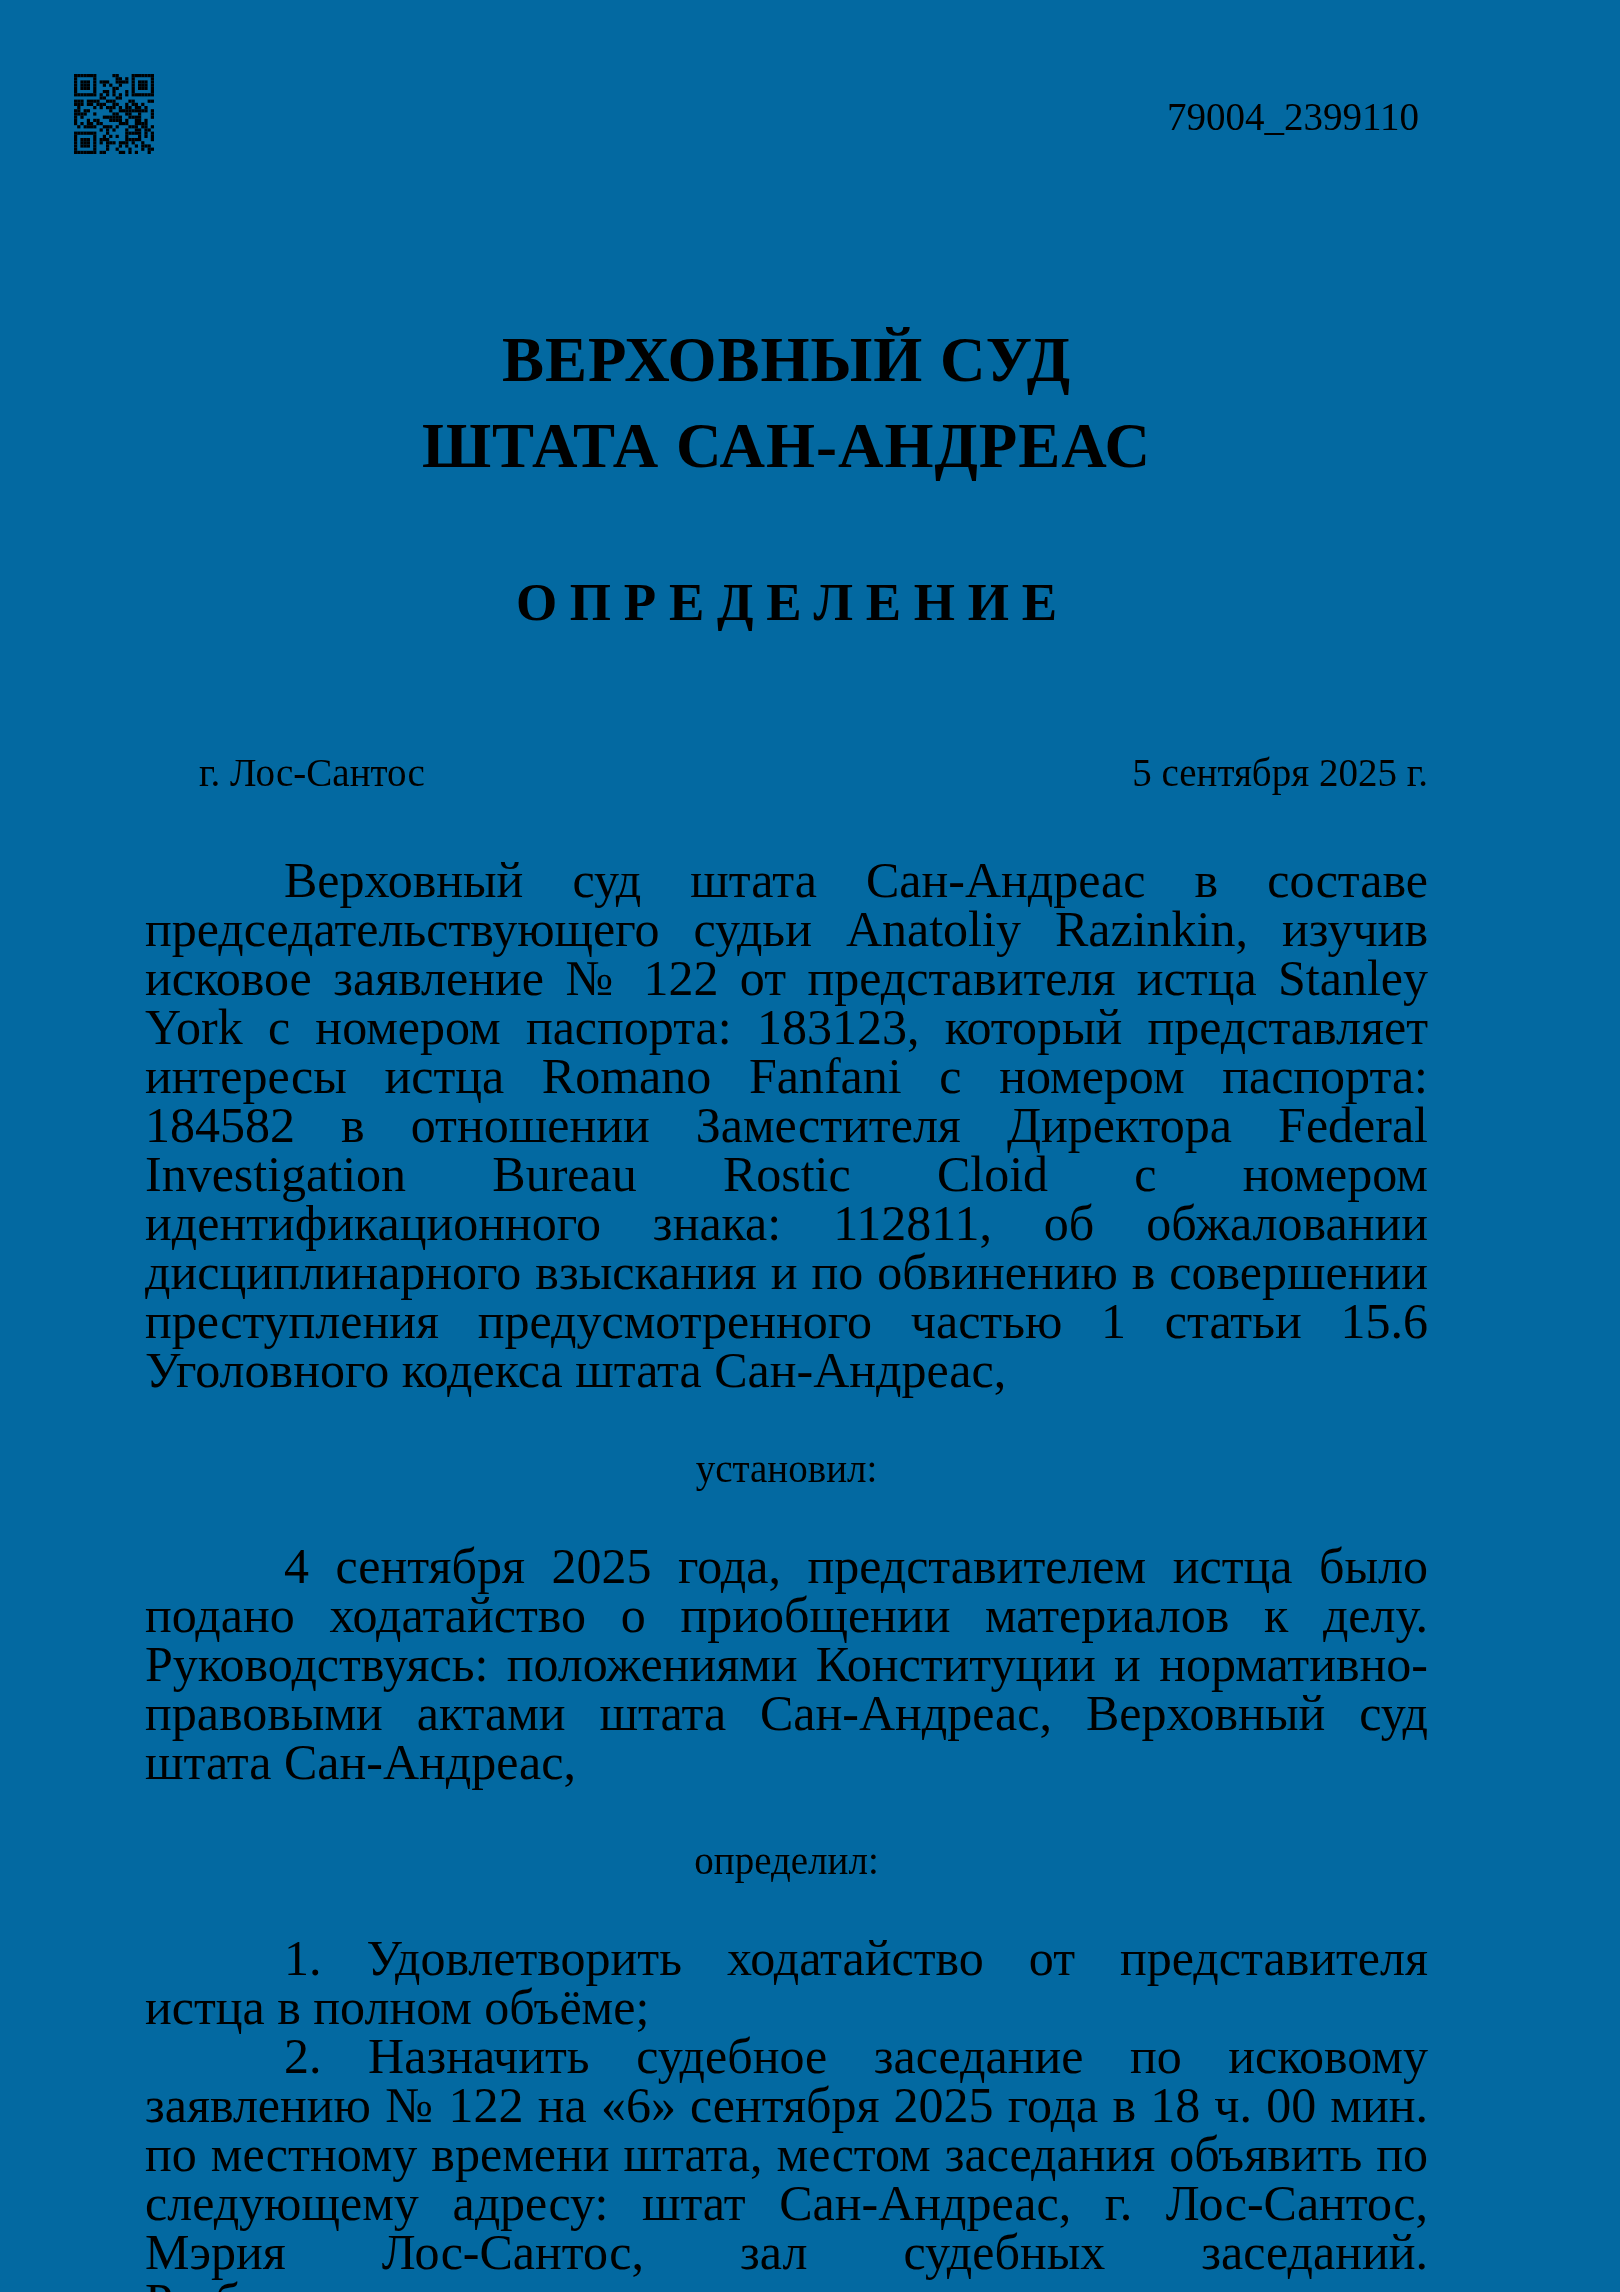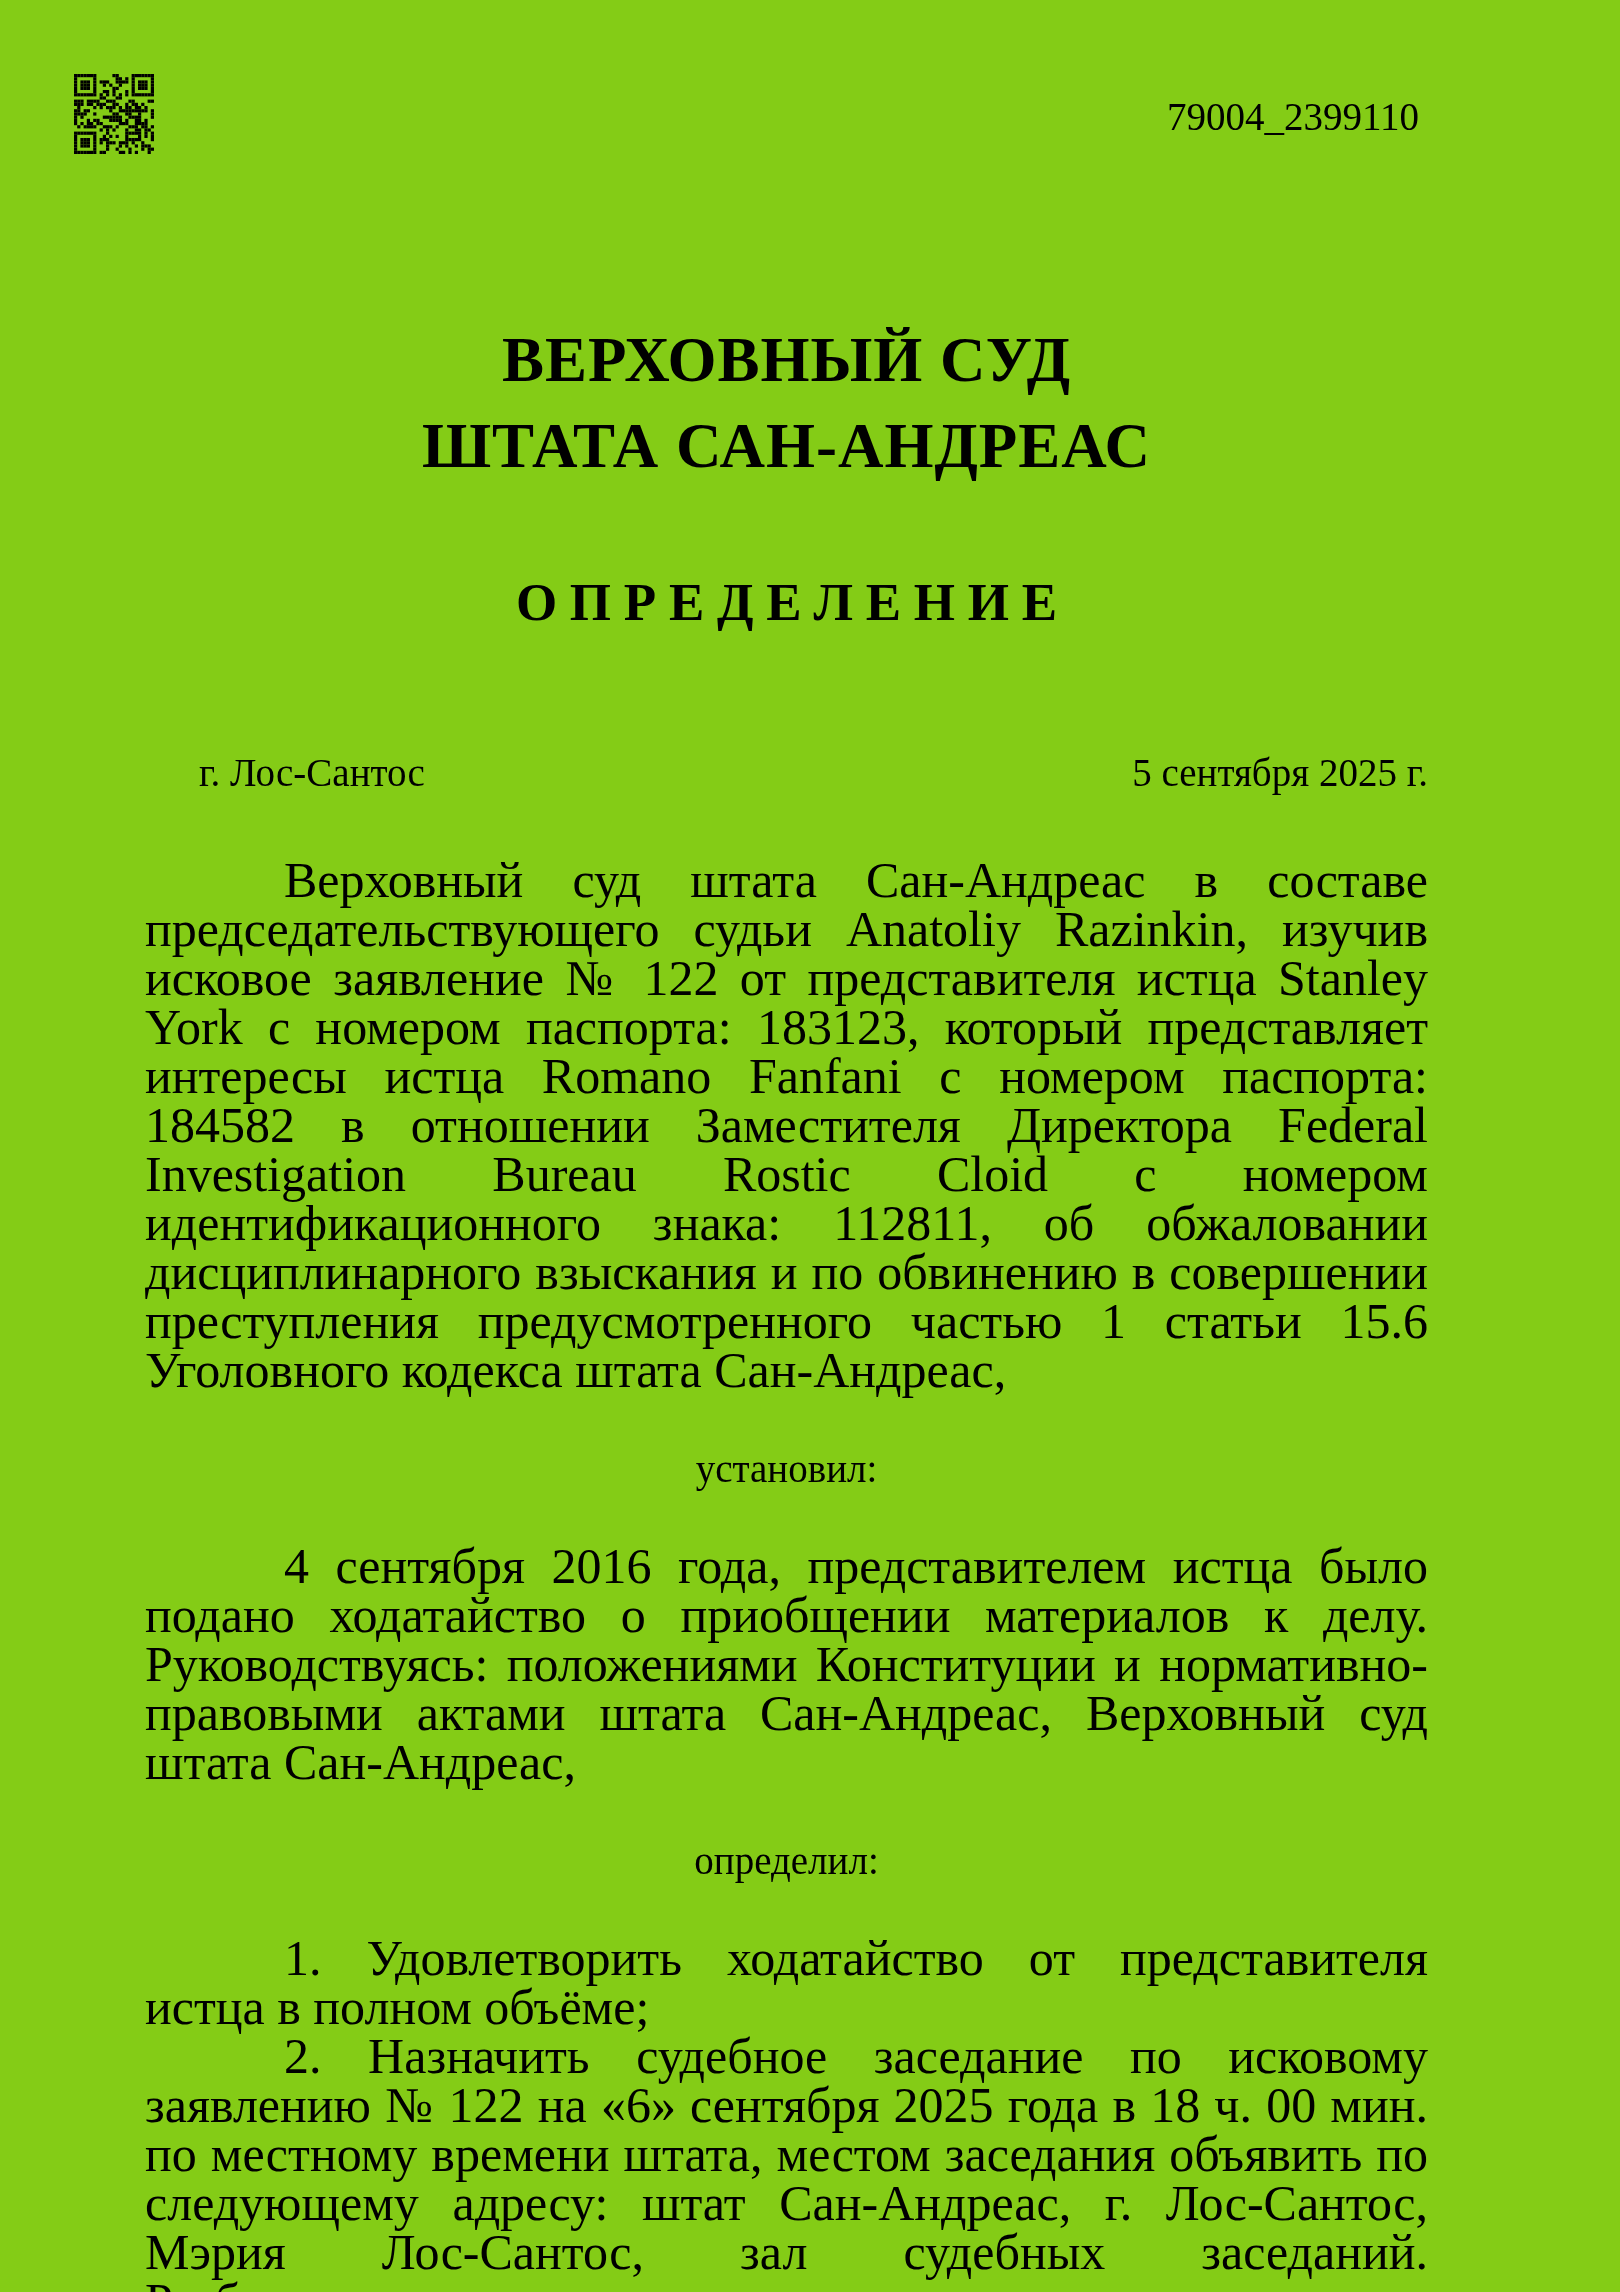--- a/index.html
+++ b/index.html
@@ -1,20 +1,20 @@
 <!DOCTYPE html>
 <html lang="ru"><head>
 <meta charset="utf-8">
 <style>
   html, body { margin: 0; padding: 0; background: #ffffff; }
   .page {
     position: relative;
     width: 1620px;
     height: 2293px;
-    background: #84cc16;
+    background: #0369a1;
     color: #000000;
     font-family: "Liberation Serif", "DejaVu Serif", serif;
     overflow: hidden;
   }
   .header {
     display: flex;
     justify-content: space-between;
     align-items: flex-start;
     padding: 74px 201px 0 74px;
     height: 80px;
@@ -407,21 +407,21 @@
 
   <div class="city-date">
     <span class="city">г. Лос-Сантос</span>
     <span class="date">5 сентября 2025 г.</span>
   </div>
 
   <p class="body-par intro">Верховный суд штата Сан-Андреас в составе председательствующего судьи Anatoliy Razinkin, изучив исковое заявление № 122 от представителя истца Stanley York с номером паспорта: 183123, который представляет интересы истца Romano Fanfani с номером паспорта: 184582 в отношении Заместителя Директора Federal Investigation Bureau Rostic Cloid с номером идентификационного знака: 112811, об обжаловании дисциплинарного взыскания и по обвинению в совершении преступления предусмотренного частью 1 статьи 15.6 Уголовного кодекса штата Сан-Андреас,</p>
 
   <div class="sub-heading">установил:</div>
 
-  <p class="body-par after-heading">4 сентября 2016 года, представителем истца было подано ходатайство о приобщении материалов к делу. Руководствуясь: положениями Конституции и нормативно-правовыми актами штата Сан-Андреас, Верховный суд штата Сан-Андреас,</p>
+  <p class="body-par after-heading">4 сентября 2025 года, представителем истца было подано ходатайство о приобщении материалов к делу. Руководствуясь: положениями Конституции и нормативно-правовыми актами штата Сан-Андреас, Верховный суд штата Сан-Андреас,</p>
 
   <div class="sub-heading">определил:</div>
 
   <p class="body-par after-heading">1. Удовлетворить ходатайство от представителя истца в полном объёме;</p>
 
   <p class="body-par ruling-2">2. Назначить судебное заседание по исковому заявлению № 122 на «6» сентября 2025 года в 18 ч. 00 мин. по местному времени штата, местом заседания объявить по следующему адресу: штат Сан-Андреас, г. Лос-Сантос, Мэрия Лос-Сантос, зал судебных заседаний. Разбирательство дела подлежит осуществлению в открытом судебном процессе;</p>
 
 </div>
 
 

